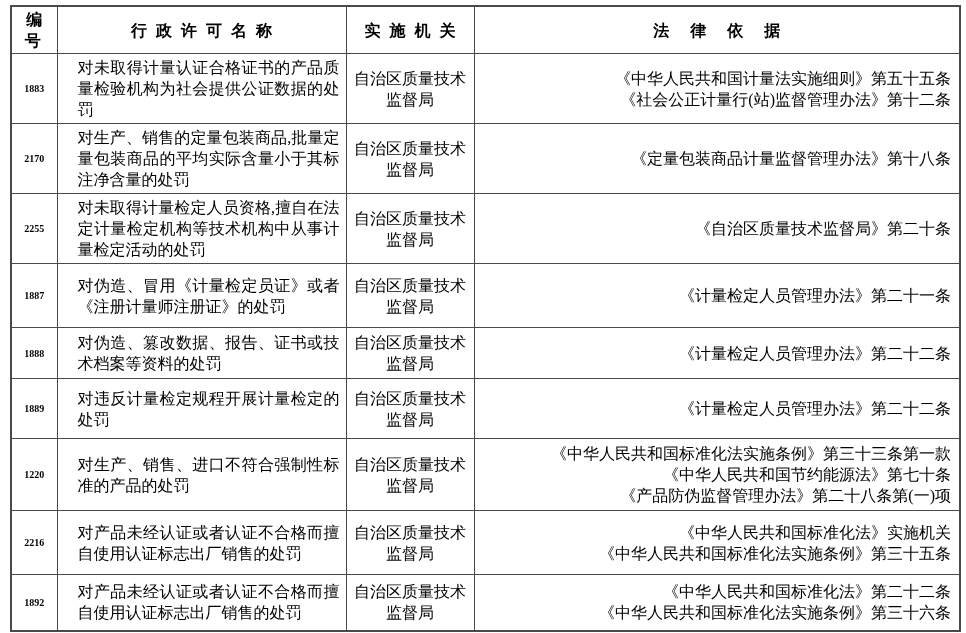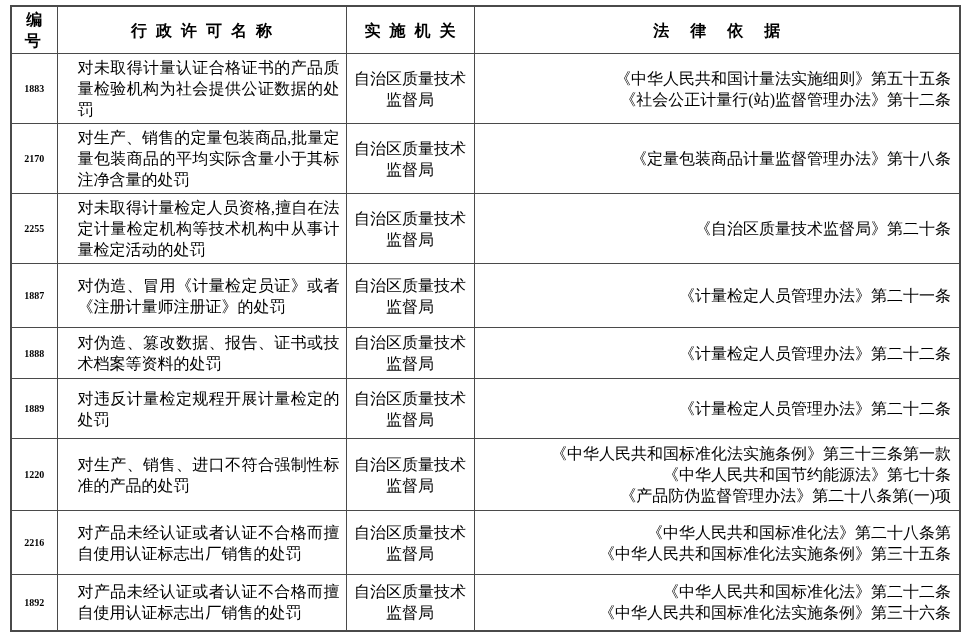--- a/index.html
+++ b/index.html
@@ -114,21 +114,21 @@
       <td class="c-name">对生产、销售、进口不符合强制性标准的产品的处罚</td>
       <td class="c-agency">自治区质量技术监督局</td>
       <td class="c-legal">《中华人民共和国标准化法实施条例》第三十三条第一款
 《中华人民共和国节约能源法》第七十条
 《产品防伪监督管理办法》第二十八条第(一)项</td>
     </tr>
     <tr style="height:64px">
       <td class="c-id">2216</td>
       <td class="c-name">对产品未经认证或者认证不合格而擅自使用认证标志出厂销售的处罚</td>
       <td class="c-agency">自治区质量技术监督局</td>
-      <td class="c-legal">《中华人民共和国标准化法》第二十八条第
+      <td class="c-legal">《中华人民共和国标准化法》实施机关
 《中华人民共和国标准化法实施条例》第三十五条</td>
     </tr>
     <tr style="height:56px">
       <td class="c-id">1892</td>
       <td class="c-name">对产品未经认证或者认证不合格而擅自使用认证标志出厂销售的处罚</td>
       <td class="c-agency">自治区质量技术监督局</td>
       <td class="c-legal">《中华人民共和国标准化法》第二十二条
 《中华人民共和国标准化法实施条例》第三十六条</td>
     </tr>
   </tbody>

